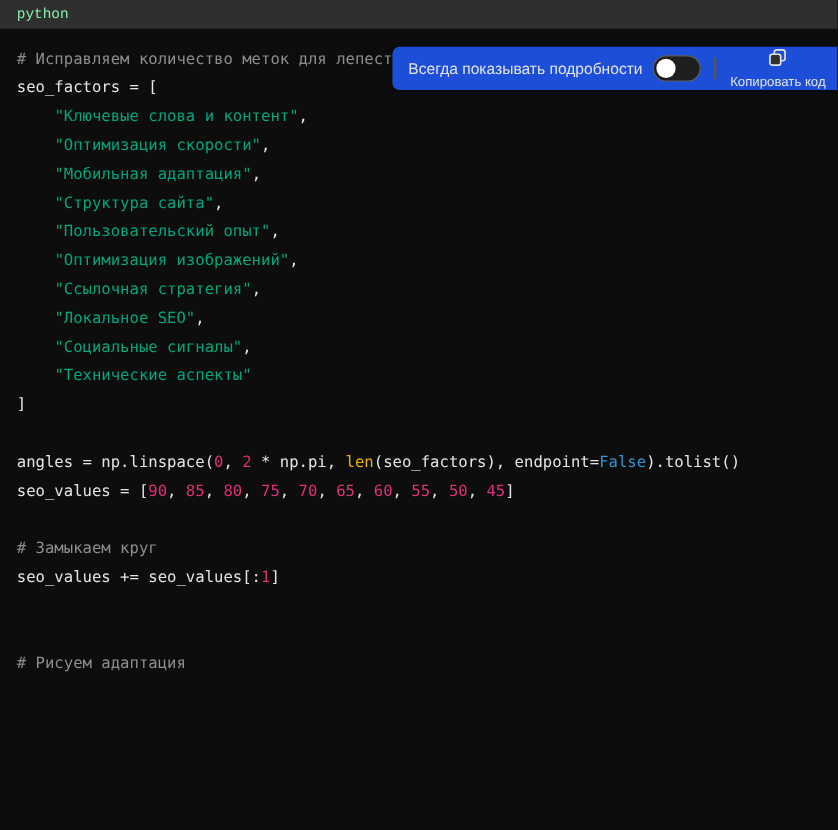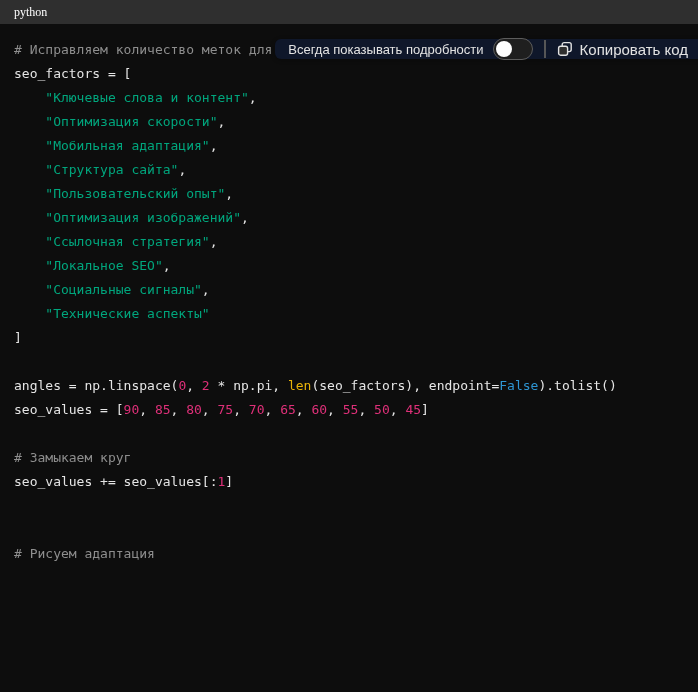--- a/index.html
+++ b/index.html
@@ -11,44 +11,44 @@
   }
   .code-header {
     height: 24px;
     background: #2f2f2f;
     display: flex;
     align-items: center;
     padding: 0 14px;
   }
   .lang-label {
     font-size: 12px;
-    color: #ffffff;
-    font-family: Liberation Serif, serif;
+    color: #86efac;
+    font-family: Liberation Mono, monospace;
   }
   .code-body {
     padding: 14px 14px 10px 14px;
     font-family: "DejaVu Sans Mono", monospace;
     font-size: 13px;
     line-height: 24px;
     color: #ececec;
   }
   .code-line { white-space: pre; height: 24px; }
   .tok-p { color: #e5e5e5; }
   .tok-c { color: #8e8e8e; }
   .tok-s { color: #00a67d; }
   .tok-n { color: #df3079; }
   .tok-k { color: #2e95d3; }
   .tok-b { color: #eab308; }
 
   .hover-toolbar {
     position: absolute;
     top: 39px;
     right: 0;
-    height: 20px;
-    background: #0f172a;
+    height: 36px;
+    background: #1d4ed8;
     border-radius: 6px 0 0 6px;
     display: flex;
     align-items: center;
     padding: 0 10px 0 13px;
     z-index: 10;
     box-shadow: 0 1px 4px rgba(0,0,0,0.35);
   }
   .toolbar-label {
     font-size: 13px;
     color: #e3e3e3;
@@ -76,30 +76,31 @@
   }
   .toolbar-divider {
     width: 2px;
     height: 18px;
     background: #565656;
     margin: 0 11px;
     flex: none;
   }
   .copy-btn {
     display: flex;
-    align-items: flex-start;
+    align-items: center;
     gap: 7px;
     background: none;
     border: none;
     cursor: pointer;
-    font-size: 15px;
+    font-size: 11px;
     color: #e3e3e3;
     font-family: "Liberation Sans", sans-serif;
     white-space: nowrap;
     padding: 0;
+    flex-direction: column;
   }
   .copy-icon-svg { display: block; }
 </style>
 </head>
 <body>
 
 <div class="code-header">
   <span class="lang-label">python</span>
 </div>
 

